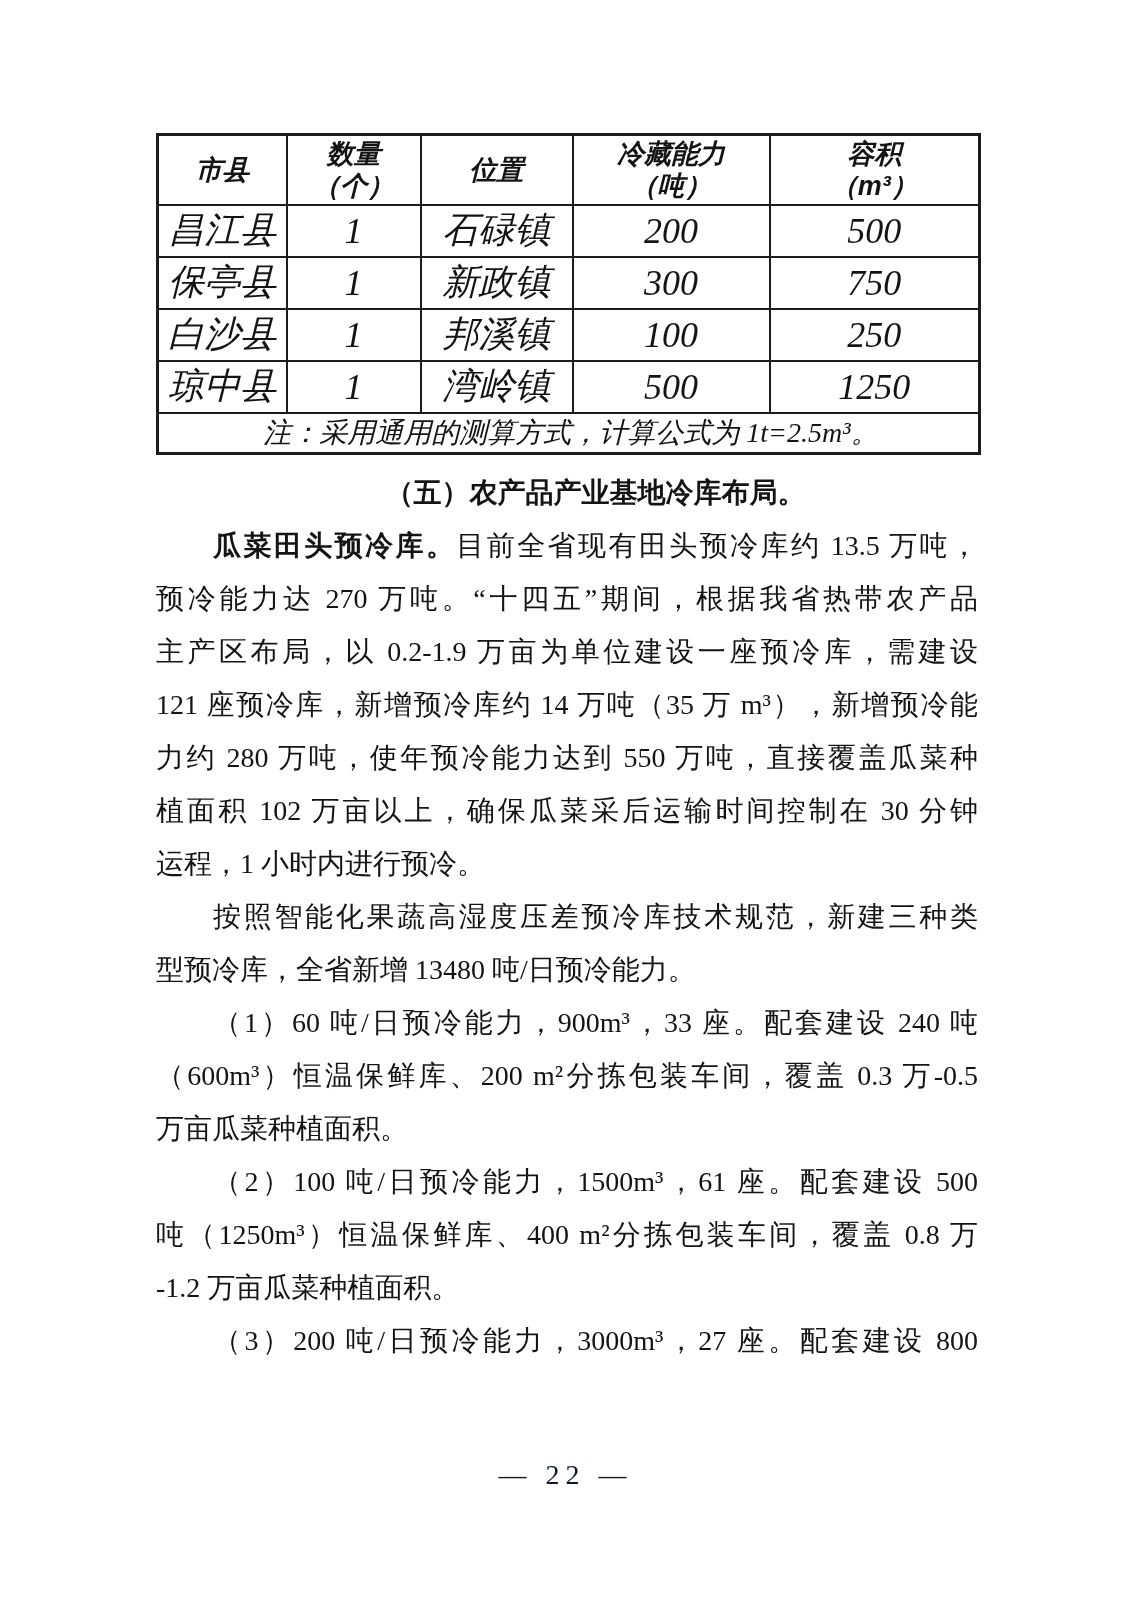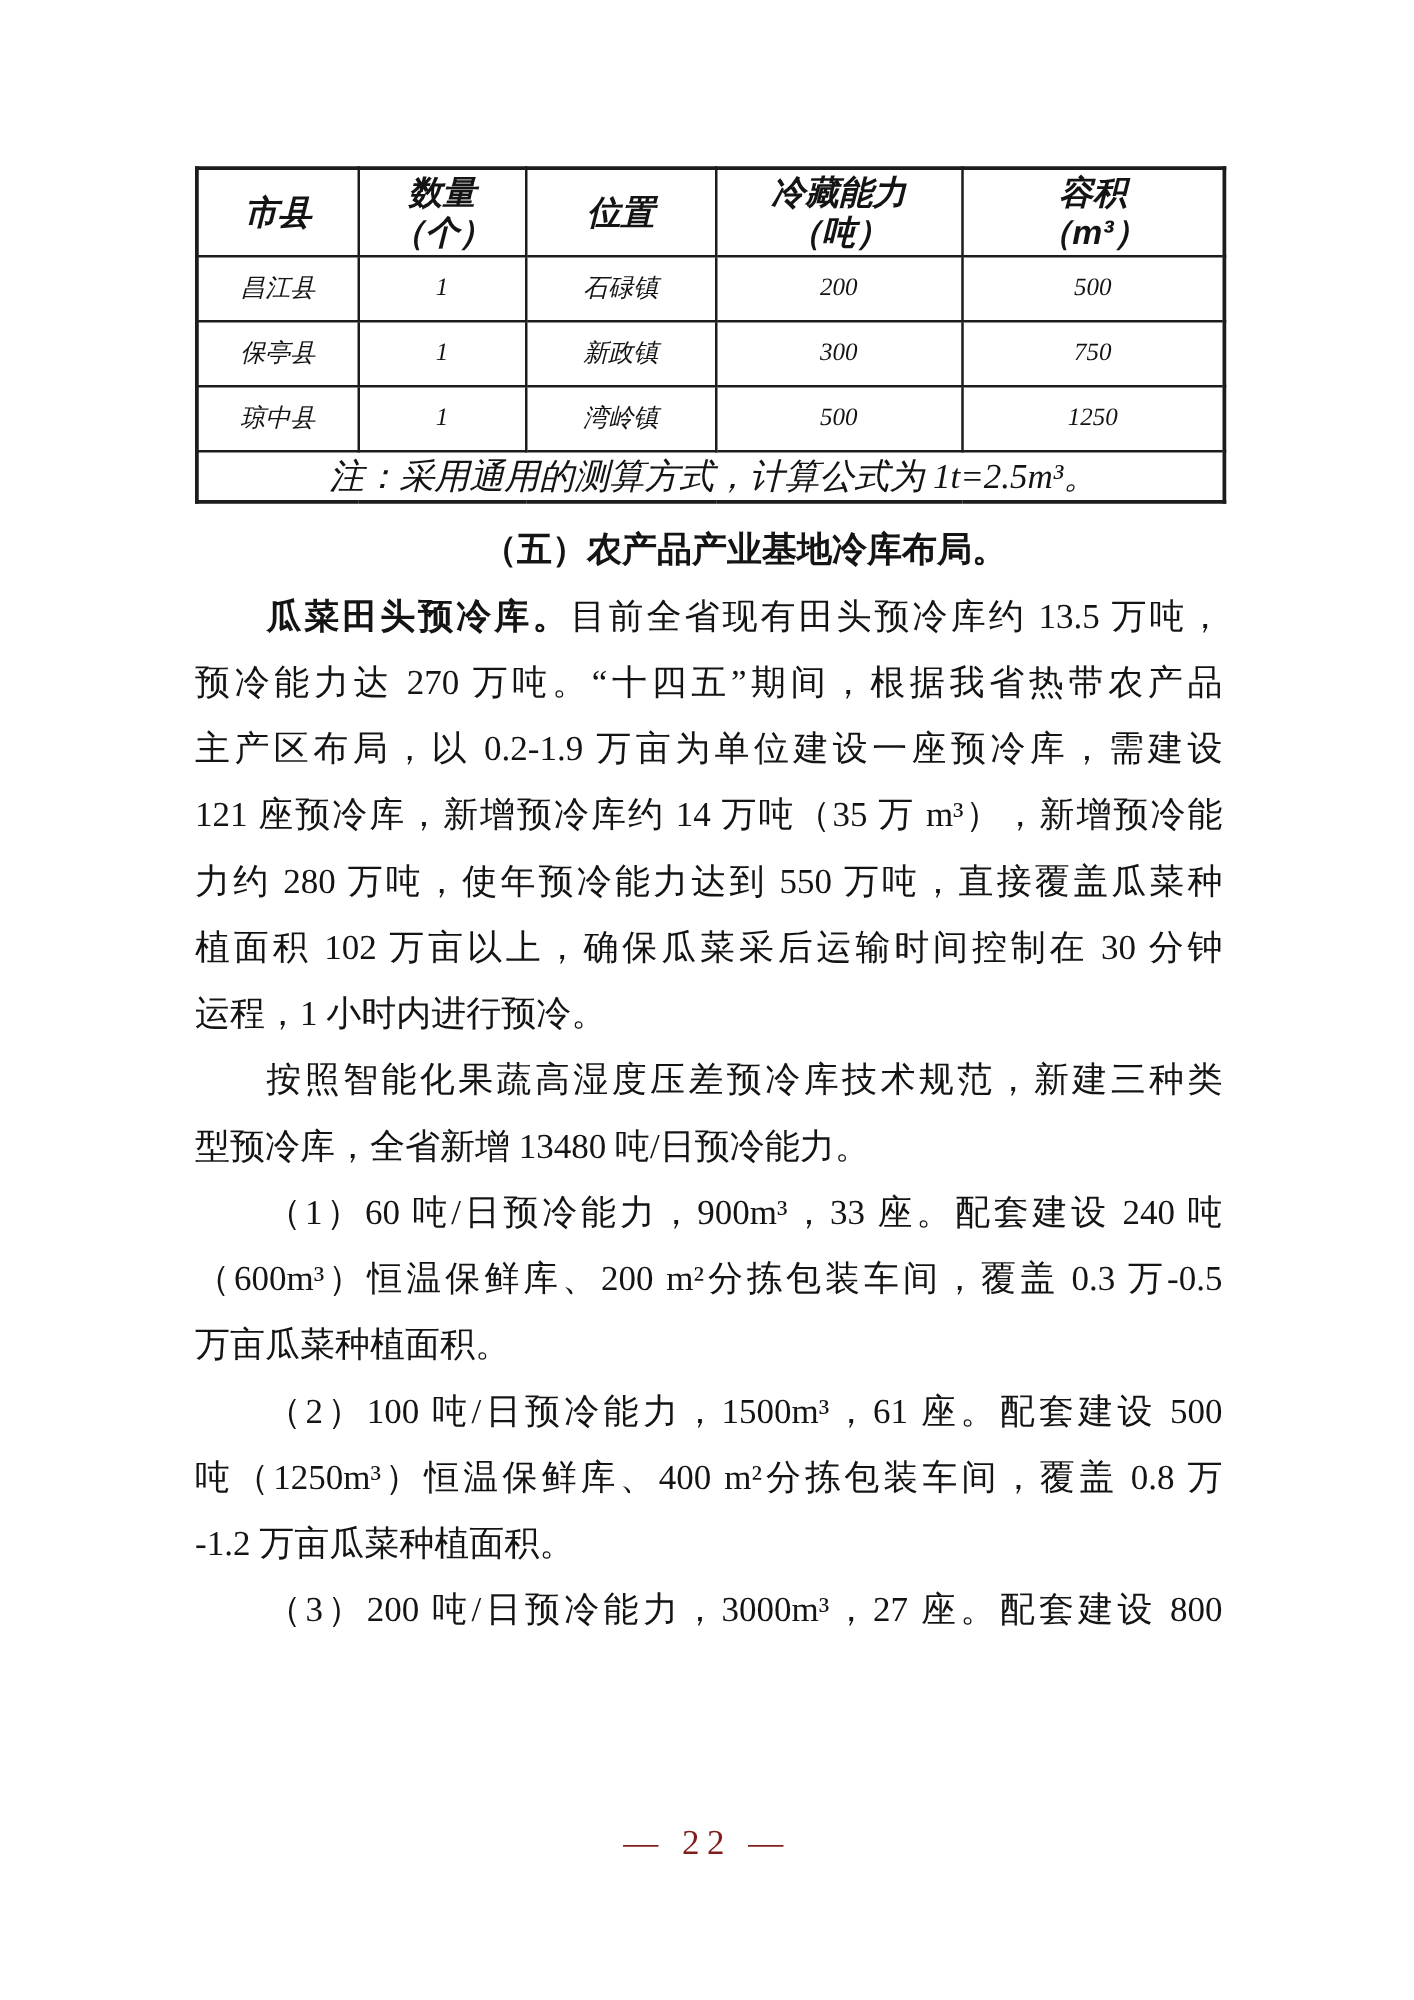--- a/index.html
+++ b/index.html
@@ -33,21 +33,21 @@
   }
   .th-cell {
     height: 70px;
     font-family: "Liberation Sans", "DejaVu Sans", sans-serif;
     font-weight: 700;
     font-size: 27px;
     line-height: 32px;
   }
   .td-cell {
     height: 52px;
-    font-size: 20px;
+    font-size: 36px;
   }
   .total-row .td-cell { height: 42px; }
   .note-cell {
     height: 40px;
     font-size: 28px;
     text-align: left;
     padding-left: 5px;
   }
   .body-text {
     margin-top: 11px;
@@ -70,21 +70,21 @@
   .footer {
     position: absolute;
     left: 0;
     width: 1131px;
     top: 1453px;
     height: 44px;
     line-height: 44px;
     text-align: center;
     font-size: 28px;
     letter-spacing: 6px;
-    color: #7f1d1d;
+    color: #0f172a;
   }
 </style>
 </head>
 <body>
 
 <div class="page">
   <div class="content">
 
     <table class="data-table">
       <colgroup>
@@ -125,20 +125,27 @@
             <td class="td-cell">500</td>
           </tr>
           <tr class="data-row">
             <td class="td-cell">保亭县</td>
             <td class="td-cell">1</td>
             <td class="td-cell">新政镇</td>
             <td class="td-cell">300</td>
             <td class="td-cell">750</td>
           </tr>
           <tr class="data-row">
+            <td class="td-cell">白沙县</td>
+            <td class="td-cell">1</td>
+            <td class="td-cell">邦溪镇</td>
+            <td class="td-cell">100</td>
+            <td class="td-cell">250</td>
+          </tr>
+          <tr class="data-row">
             <td class="td-cell">琼中县</td>
             <td class="td-cell">1</td>
             <td class="td-cell">湾岭镇</td>
             <td class="td-cell">500</td>
             <td class="td-cell">1250</td>
           </tr>
           <tr class="note-row">
             <td class="note-cell" colspan="5">注：采用通用的测算方式，计算公式为 1t=2.5m³。</td>
           </tr>
         </tbody>

